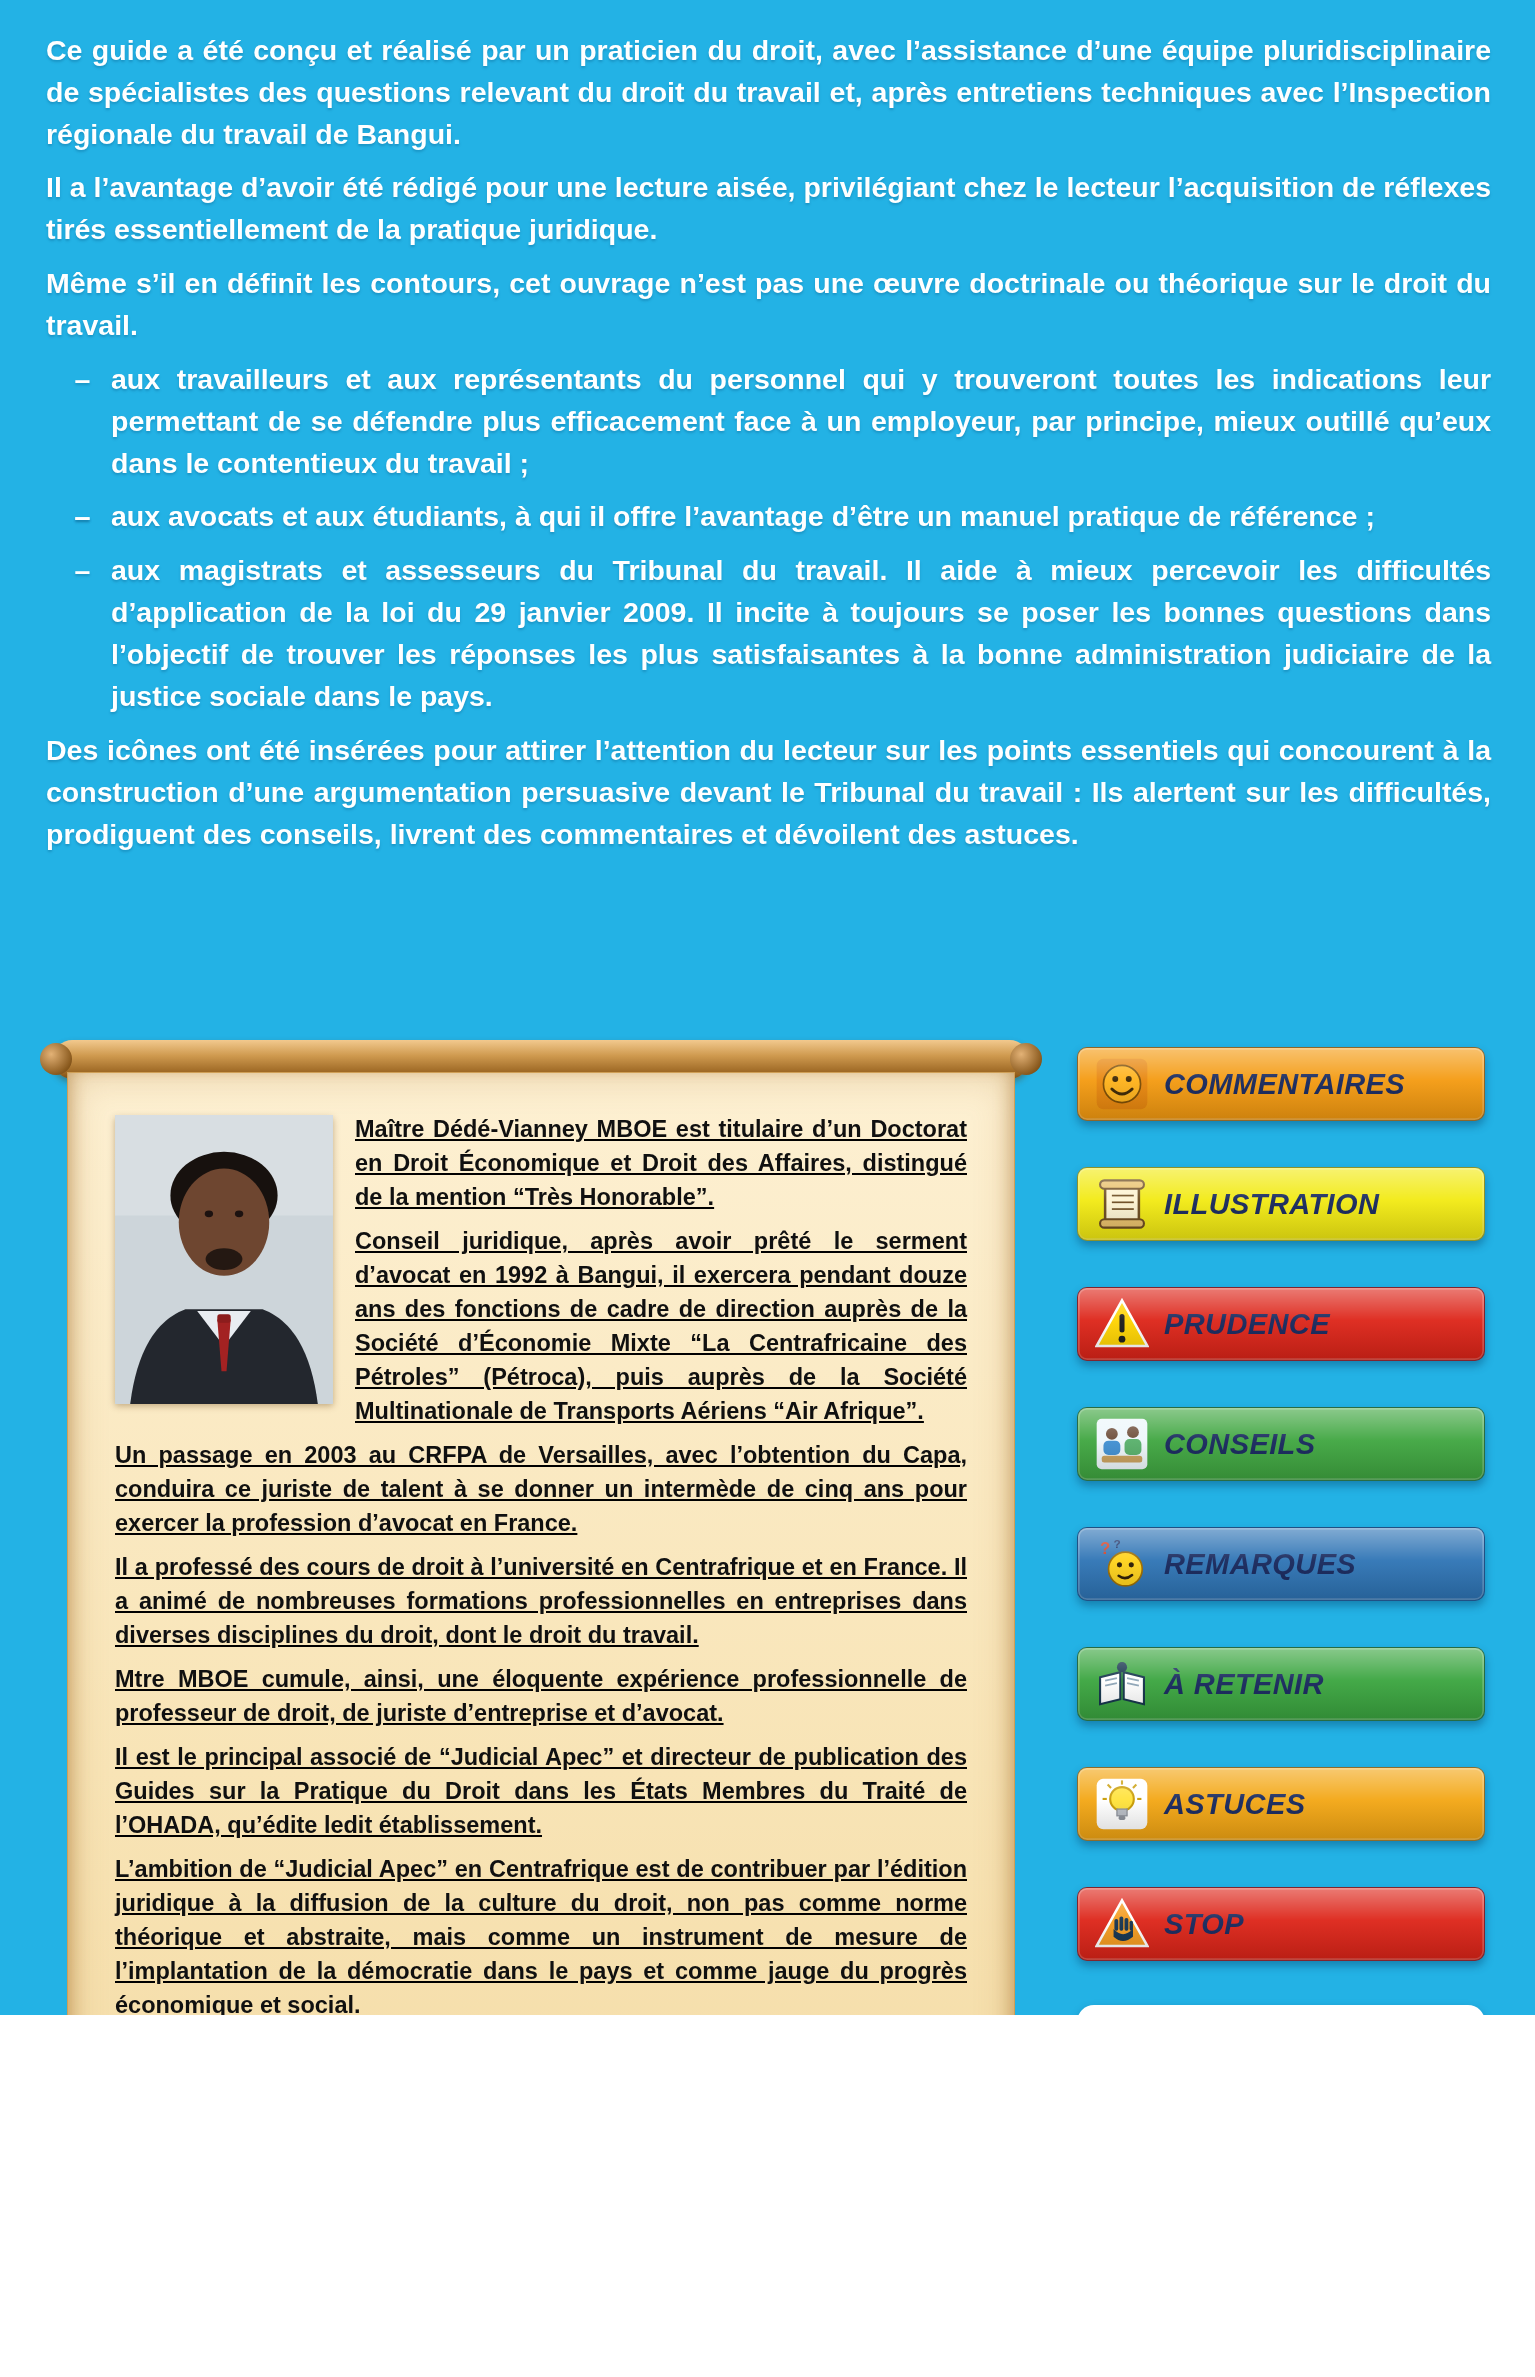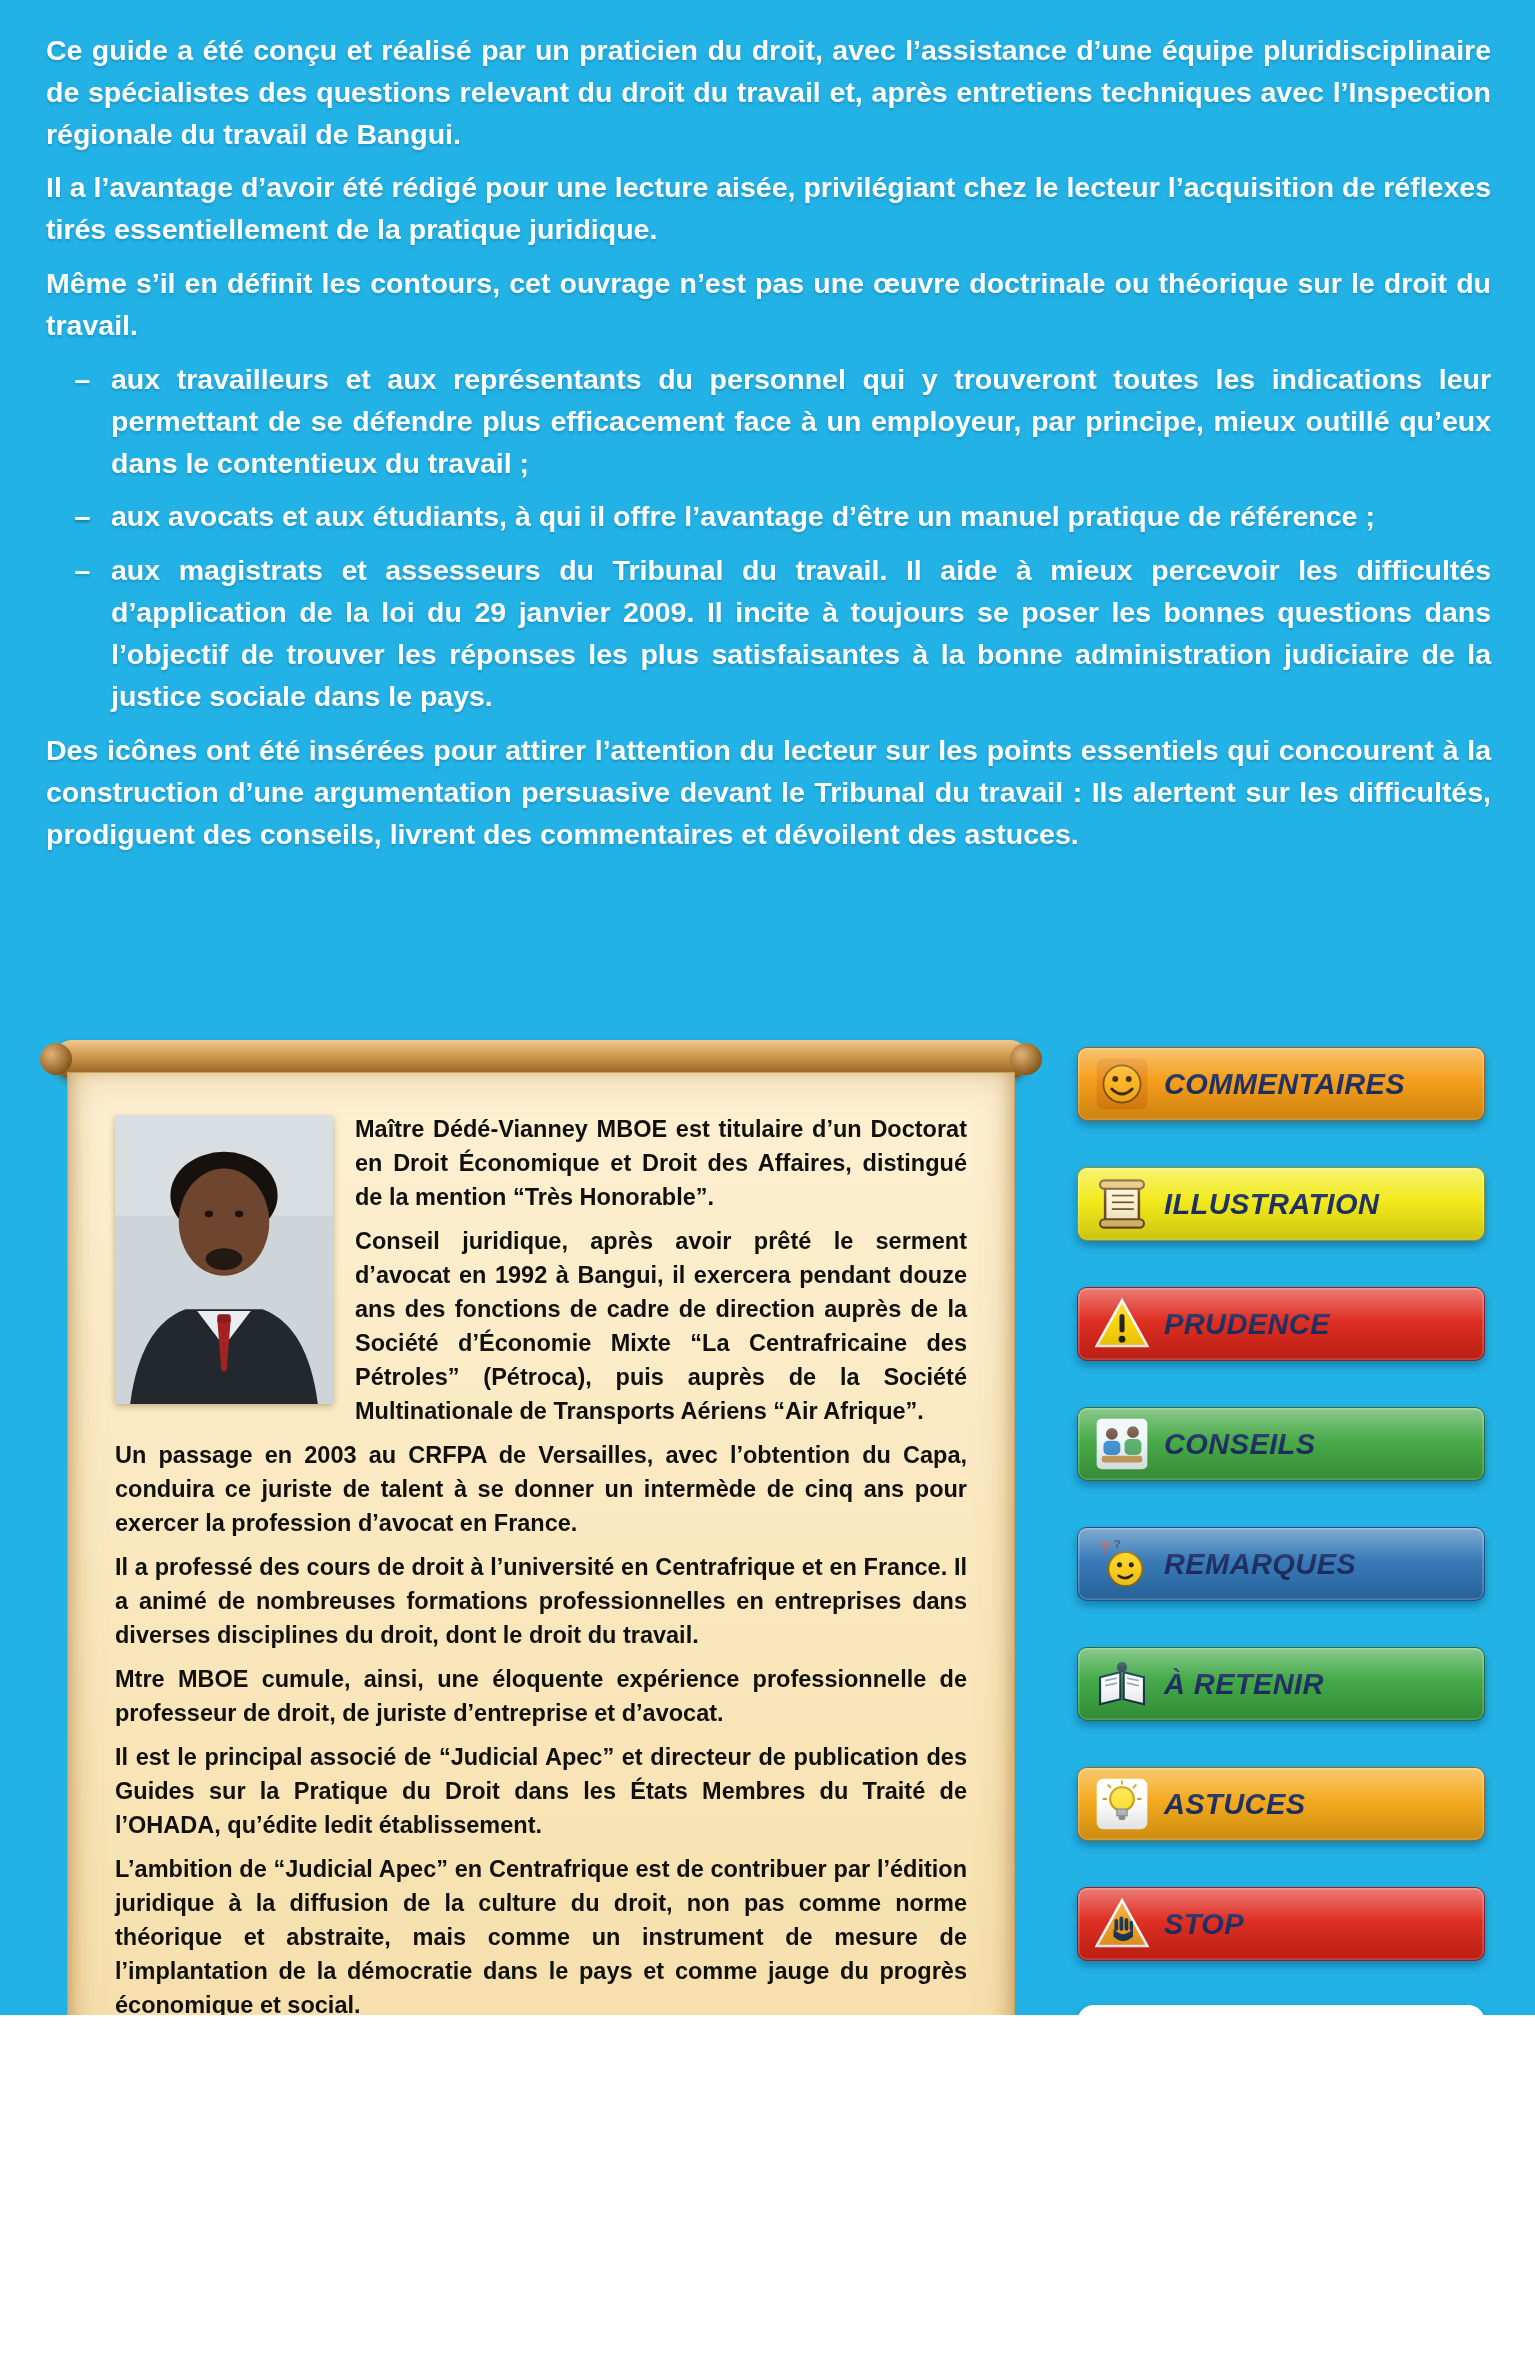--- a/index.html
+++ b/index.html
@@ -30,21 +30,21 @@
     background:radial-gradient(circle at 35% 35%, #e3b276, #8a5a1e 70%, #5f3a0d);
   }
   .roll::before{left:-13.4px}.roll::after{right:-13.4px}
   .scroll-body{
     position:absolute; left:22px; right:22px; top:32px; bottom:34px;
     background:linear-gradient(180deg,#fdf0d2 0%,#f8e4b6 55%,#f3d9a0 100%);
     border:0.8px solid #cf9f56;
     box-shadow:inset 0 0 39px rgba(160,100,20,.28),
                inset 11.7px 0 18.5px -10px rgba(140,80,10,.4),
                inset -11.7px 0 18.5px -10px rgba(140,80,10,.4);
-    padding:39px 47px 15px; box-sizing:border-box; overflow:hidden;
+    padding:39px 47px 15px; box-sizing:border-box; overflow:hidden;text-decoration:underline;
   }
   .photo{
     float:left; width:218px; height:289px; margin:3.4px 22px 8.4px 0;
     box-shadow:0 2.5px 6.7px rgba(90,50,0,.35); background:#c9d2d8;
   }
   .photo svg{display:block;width:100%;height:100%;}
   .bio{color:#101010; font-weight:700; font-size:23.5px; line-height:34px; text-align:justify;}
   .bio p{margin:0 0 10px;}
   
   .badges{position:absolute; left:1077px; top:1047px; width:408px;}

